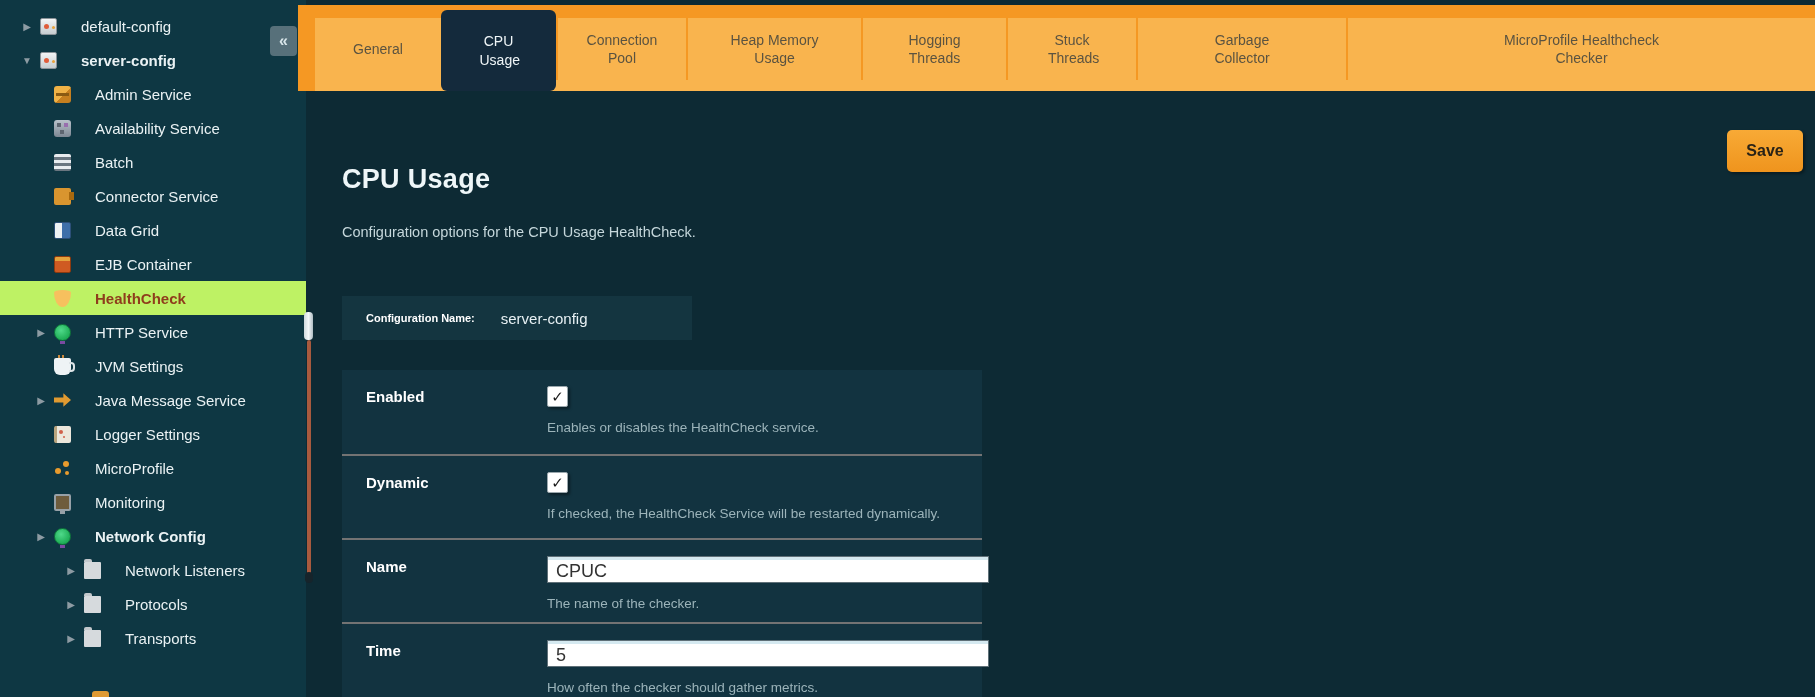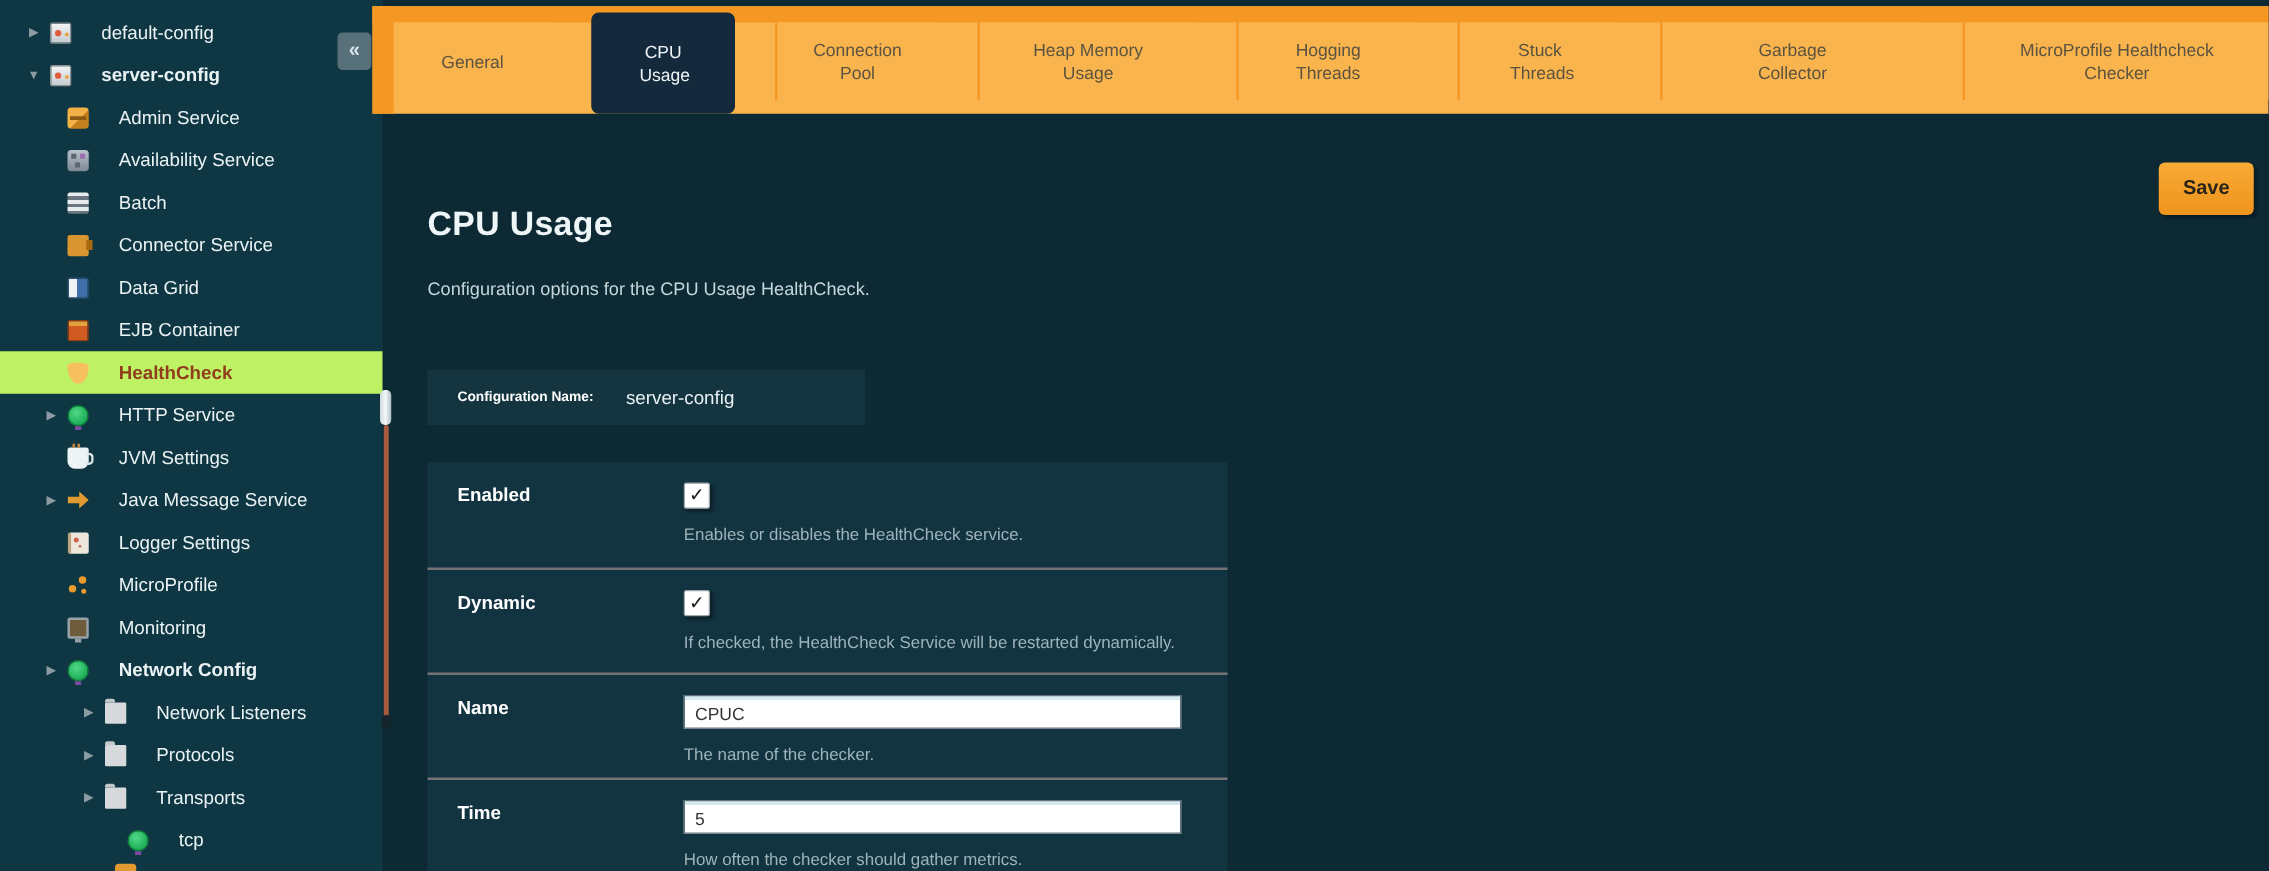--- a/index.html
+++ b/index.html
@@ -54,21 +54,21 @@
   .sb-thumb { position:absolute; left:304px; top:312px; width:9px; height:28px; background:linear-gradient(90deg,#cfd9dd,#f4f8fa 50%,#aebcc2); border-radius:4px; }
   .sb-line  { position:absolute; left:307px; top:340px; width:4px; height:238px; background:#a85a3e; border-radius:2px; }
   .sb-cap   { position:absolute; left:305px; top:572px; width:8px; height:11px; background:#16242b; border-radius:4px; }
   
   .collapse-btn { position:absolute; left:270px; top:26px; width:27px; height:30px; background:#57707a; border-radius:4px;
     color:#d9e6ea; font-size:16px; font-weight:bold; display:flex; align-items:center; justify-content:center; cursor:pointer; }
   
   .tabbar { position:absolute; left:298px; right:0; top:5px; height:86px; background:#f9b44e; }
   .tabbar-top { position:absolute; left:0; right:0; top:0; height:13px; background:#f59823; }
   .tab-lead { position:absolute; left:0; top:0; bottom:0; width:17px; background:#f59823; }
-  .tabs { position:absolute; left:17px; right:0; top:13px; height:62px; display:flex;gap:32px; }
+  .tabs { position:absolute; left:17px; right:0; top:13px; height:62px; display:flex; }
   .tab { background:#f9b44e; border-left:2px solid #f59823; display:flex; align-items:center; justify-content:center; cursor:pointer; }
   .tab:first-child { border-left:none; }
   .tab-label { color:#5b5340; font-size:14px; line-height:1.3; text-align:center; padding:0 6px; }
   .tab.active { background:#142a3c; border-radius:6px; margin-top:-8px; height:81px; border-left:none; position:relative; z-index:2; }
   .tab.active .tab-label { color:#f0f6f8; }
   
   .page-title { position:absolute; left:342px; top:164px; font-size:27px; font-weight:bold; color:#eef6f8; letter-spacing:.3px; }
   .page-subtitle { position:absolute; left:342px; top:224px; font-size:14.5px; color:#c5d7db; }
   .save-btn { position:absolute; right:12px; top:130px; width:76px; height:42px; background:linear-gradient(#f8aa36,#ef941d);
     border:none; border-radius:5px; color:#2a2317; font-size:16px; font-weight:bold; cursor:pointer;
@@ -79,22 +79,22 @@
   .cfgvalue { color:#e8f1f4; font-size:15px; margin-left:26px; }
   .formpanel { position:absolute; left:342px; top:370px; width:640px; height:360px; background:#123340; }
   .frow { height:84px; padding:16px 0 0 24px; display:flex; }
   .frow + .frow { border-top:2px solid #737373; }
   .flabel { width:181px; flex:none; color:#ffffff; font-size:15px; font-weight:bold; padding-top:2px; }
   .fctrl { flex:1; }
   .checkbox { width:21px; height:21px; background:#ffffff; border:1px solid #9aa7ad; border-radius:2px;
     display:flex; align-items:center; justify-content:center; box-shadow:2px 2px 3px rgba(0,0,0,.4); cursor:pointer; }
   .check { color:#1a1a1a; font-size:15px; line-height:1; }
   .fhelp { margin-top:13px; color:#9cb4ba; font-size:13.5px; }
-  .tinput { width:398px; height:27px; background:#ffffff; border:1px solid #5f7078; border-radius:0;
-    box-shadow:inset 0 3px 0 #d5e9f0; padding:3px 8px 0 8px; font-size:14px; color:#333333;
+  .tinput { width:442px; height:27px; background:#ffffff; border:1px solid #5f7078; border-radius:0;
+    box-shadow:inset 0 3px 0 #d5e9f0; padding:3px 8px 0 8px; font-size:18px; color:#333333;
     font-family:"Liberation Sans", sans-serif; }
 </style>
 </head>
 <body>
 
 <div class="app">
 
   <nav class="sidebar">
     <div class="trow lv0">
       <span class="exp">▶</span>
@@ -183,25 +183,20 @@
     </div>
     <div class="trow lv2">
       <span class="exp">▶</span>
       <span class="ic ic-folder"></span>
       <span class="lbl">Protocols</span>
     </div>
     <div class="trow lv2">
       <span class="exp">▶</span>
       <span class="ic ic-folder"></span>
       <span class="lbl">Transports</span>
-    </div>
-    <div class="trow lv3">
-      <span class="exp"></span>
-      <span class="ic ic-globe"></span>
-      <span class="lbl">tcp</span>
     </div>
     <div class="partial-icon"></div>
   </nav>
 
   <div class="sb-thumb"></div>
   <div class="sb-line"></div>
   <div class="sb-cap"></div>
 
   <div class="collapse-btn">«</div>
 

